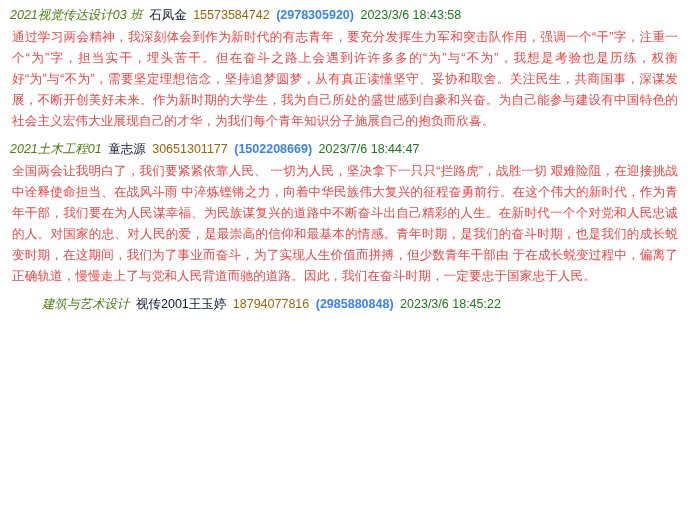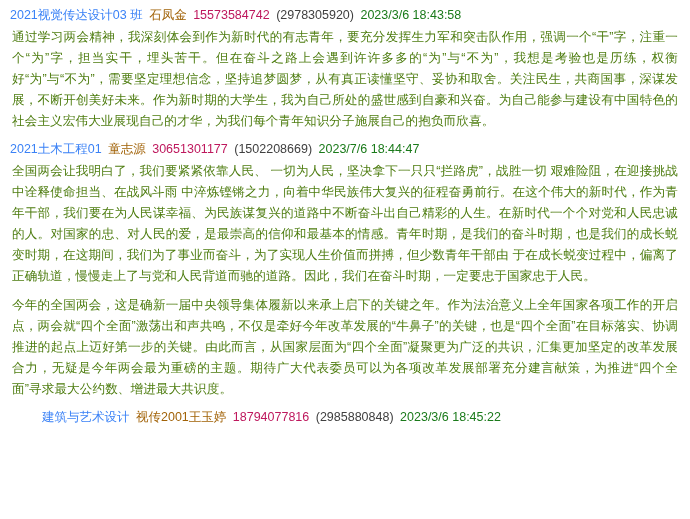--- a/index.html
+++ b/index.html
@@ -25,42 +25,44 @@
     margin-bottom: 8px;
   }
   .meta {
     font-size: 12.5px;
     line-height: 18px;
     white-space: nowrap;
     margin-bottom: 3px;
     overflow: hidden;
   }
   .meta .m-class {
-    color: #3b82f6;
+    color: #4d7c0f;
+    font-style: italic;
   }
   .meta .m-name {
+    color: #0f172a;
+  }
+  .meta .m-phone {
     color: #a16207;
   }
-  .meta .m-phone {
-    color: #be185d;
-  }
   .meta .m-qq {
-    color: #404040;
+    color: #3b82f6;
+    font-weight: bold;
   }
   .meta .m-date {
     color: #1a7a1a;
     text-align: right;
   }
   .meta span {
     margin-right: 3px;
   }
   .body-text {
     font-size: 12.6px;
     line-height: 21px;
-    color: #4d7c0f;
+    color: #ef4444;
     text-align: justify;
     text-justify: inter-ideograph;
     padding: 0 2px;
     letter-spacing: 0.1px;
   }
   .truncated {
     overflow: hidden;
     margin-left: 32px;
   }
 </style>
@@ -85,21 +87,20 @@
       <span class="m-class">2021土木工程01</span>
       <span class="m-name">童志源</span>
       <span class="m-phone">30651301177</span>
       <span class="m-qq">(1502208669)</span>
       <span class="m-date">2023/7/6 18:44:47</span>
     </div>
     <div class="body-text">全国两会让我明白了，我们要紧紧依靠人民、 一切为人民，坚决拿下一只只“拦路虎”，战胜一切 艰难险阻，在迎接挑战中诠释使命担当、在战风斗雨 中淬炼铿锵之力，向着中华民族伟大复兴的征程奋勇前行。在这个伟大的新时代，作为青年干部，我们要在为人民谋幸福、为民族谋复兴的道路中不断奋斗出自己精彩的人生。在新时代一个个对党和人民忠诚的人。对国家的忠、对人民的爱，是最崇高的信仰和最基本的情感。青年时期，是我们的奋斗时期，也是我们的成长蜕变时期，在这期间，我们为了事业而奋斗，为了实现人生价值而拼搏，但少数青年干部由 于在成长蜕变过程中，偏离了正确轨道，慢慢走上了与党和人民背道而驰的道路。因此，我们在奋斗时期，一定要忠于国家忠于人民。</div>
   </div>
 
   <div class="entry">
-    <div class="body-text">今年的全国两会，这是确新一届中央领导集体履新以来承上启下的关键之年。作为法治意义上全年国家各项工作的开启点，两会就“四个全面”激荡出和声共鸣，不仅是牵好今年改革发展的“牛鼻子”的关键，也是“四个全面”在目标落实、协调推进的起点上迈好第一步的关键。由此而言，从国家层面为“四个全面”凝聚更为广泛的共识，汇集更加坚定的改革发展合力，无疑是今年两会最为重磅的主题。期待广大代表委员可以为各项改革发展部署充分建言献策，为推进“四个全面”寻求最大公约数、增进最大共识度。</div>
   </div>
 
   <div class="entry truncated">
     <div class="meta">
       <span class="m-class">建筑与艺术设计</span>
       <span class="m-name">视传2001王玉婷</span>
       <span class="m-phone">18794077816</span>
       <span class="m-qq">(2985880848)</span>
       <span class="m-date">2023/3/6 18:45:22</span>
     </div>

